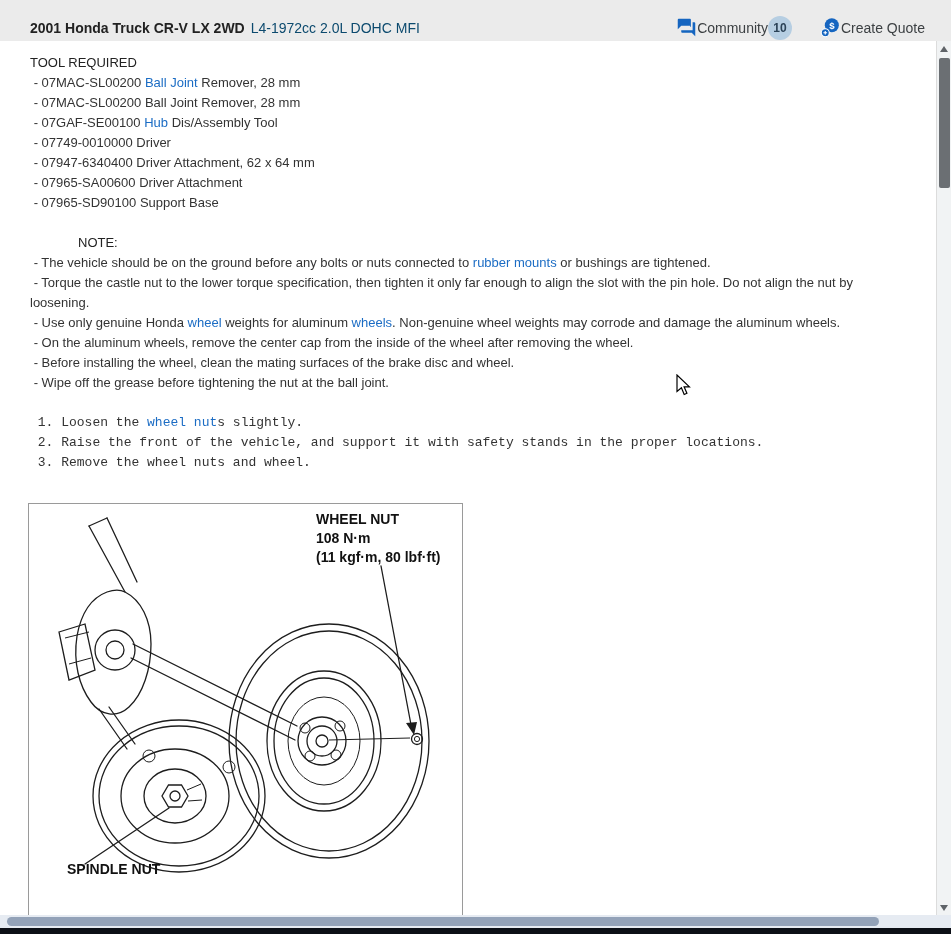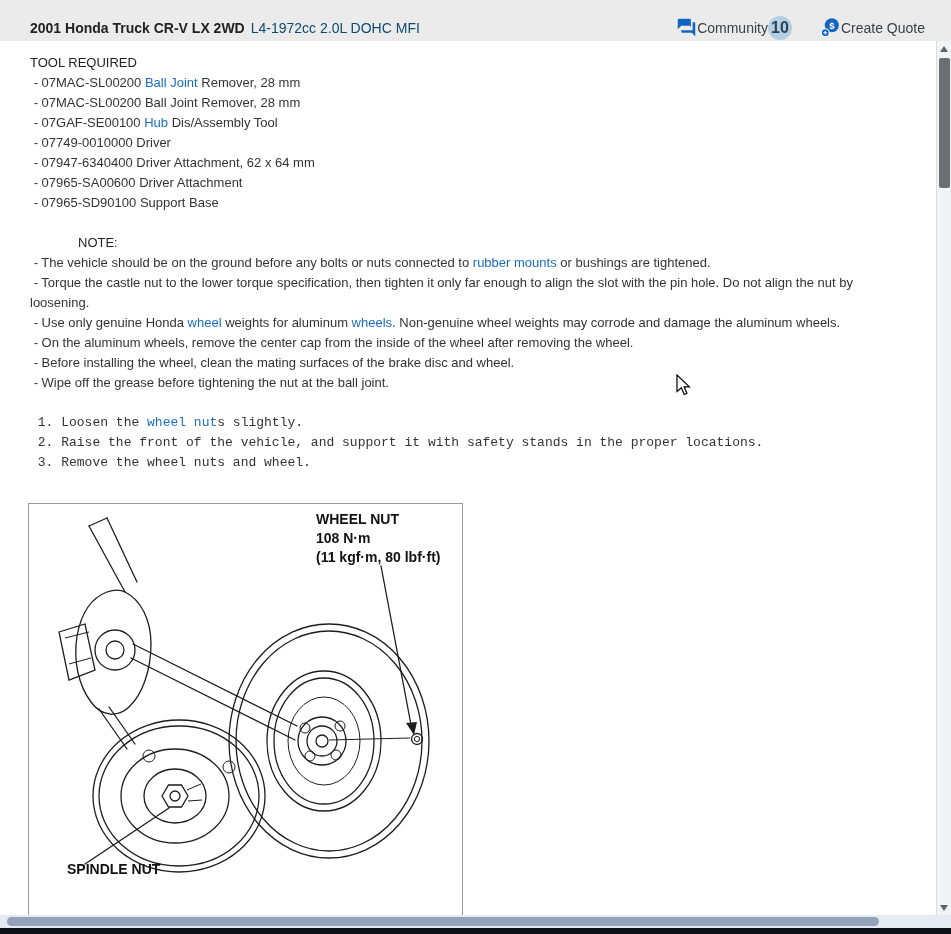--- a/index.html
+++ b/index.html
@@ -17,21 +17,21 @@
     padding:0 26px 0 30px;color:#333;font-size:14px;
   }
   .header .title{font-weight:bold;color:#222;white-space:nowrap;}
   .header .subtitle{margin-left:6px;color:#0c4a6e;white-space:nowrap;}
   .header-right{margin-left:auto;display:flex;align-items:center;gap:28px;}
   .hbtn{display:flex;align-items:center;gap:0;cursor:pointer;color:#3c4043;}
   .hicon{width:21px;height:21px;display:block;}
   .icon-fill{fill:var(--icon-blue,#1565c0);}
   .badge{
     width:24px;height:24px;border-radius:50%;background:var(--badge-bg,#b6cee2);
-    color:var(--badge-text,#2b4257);font-size:16px;font-weight:bold;
+    color:var(--badge-text,#2b4257);font-size:12px;font-weight:bold;
     display:flex;align-items:center;justify-content:center;
   }
 
   
   .content{
     position:absolute;top:41px;left:0;right:15px;bottom:19px;
     overflow:hidden;background:#fff;color:#333;
     font-size:13px;line-height:20px;
     padding:12px 26px 0 30px;box-sizing:border-box;
   }

